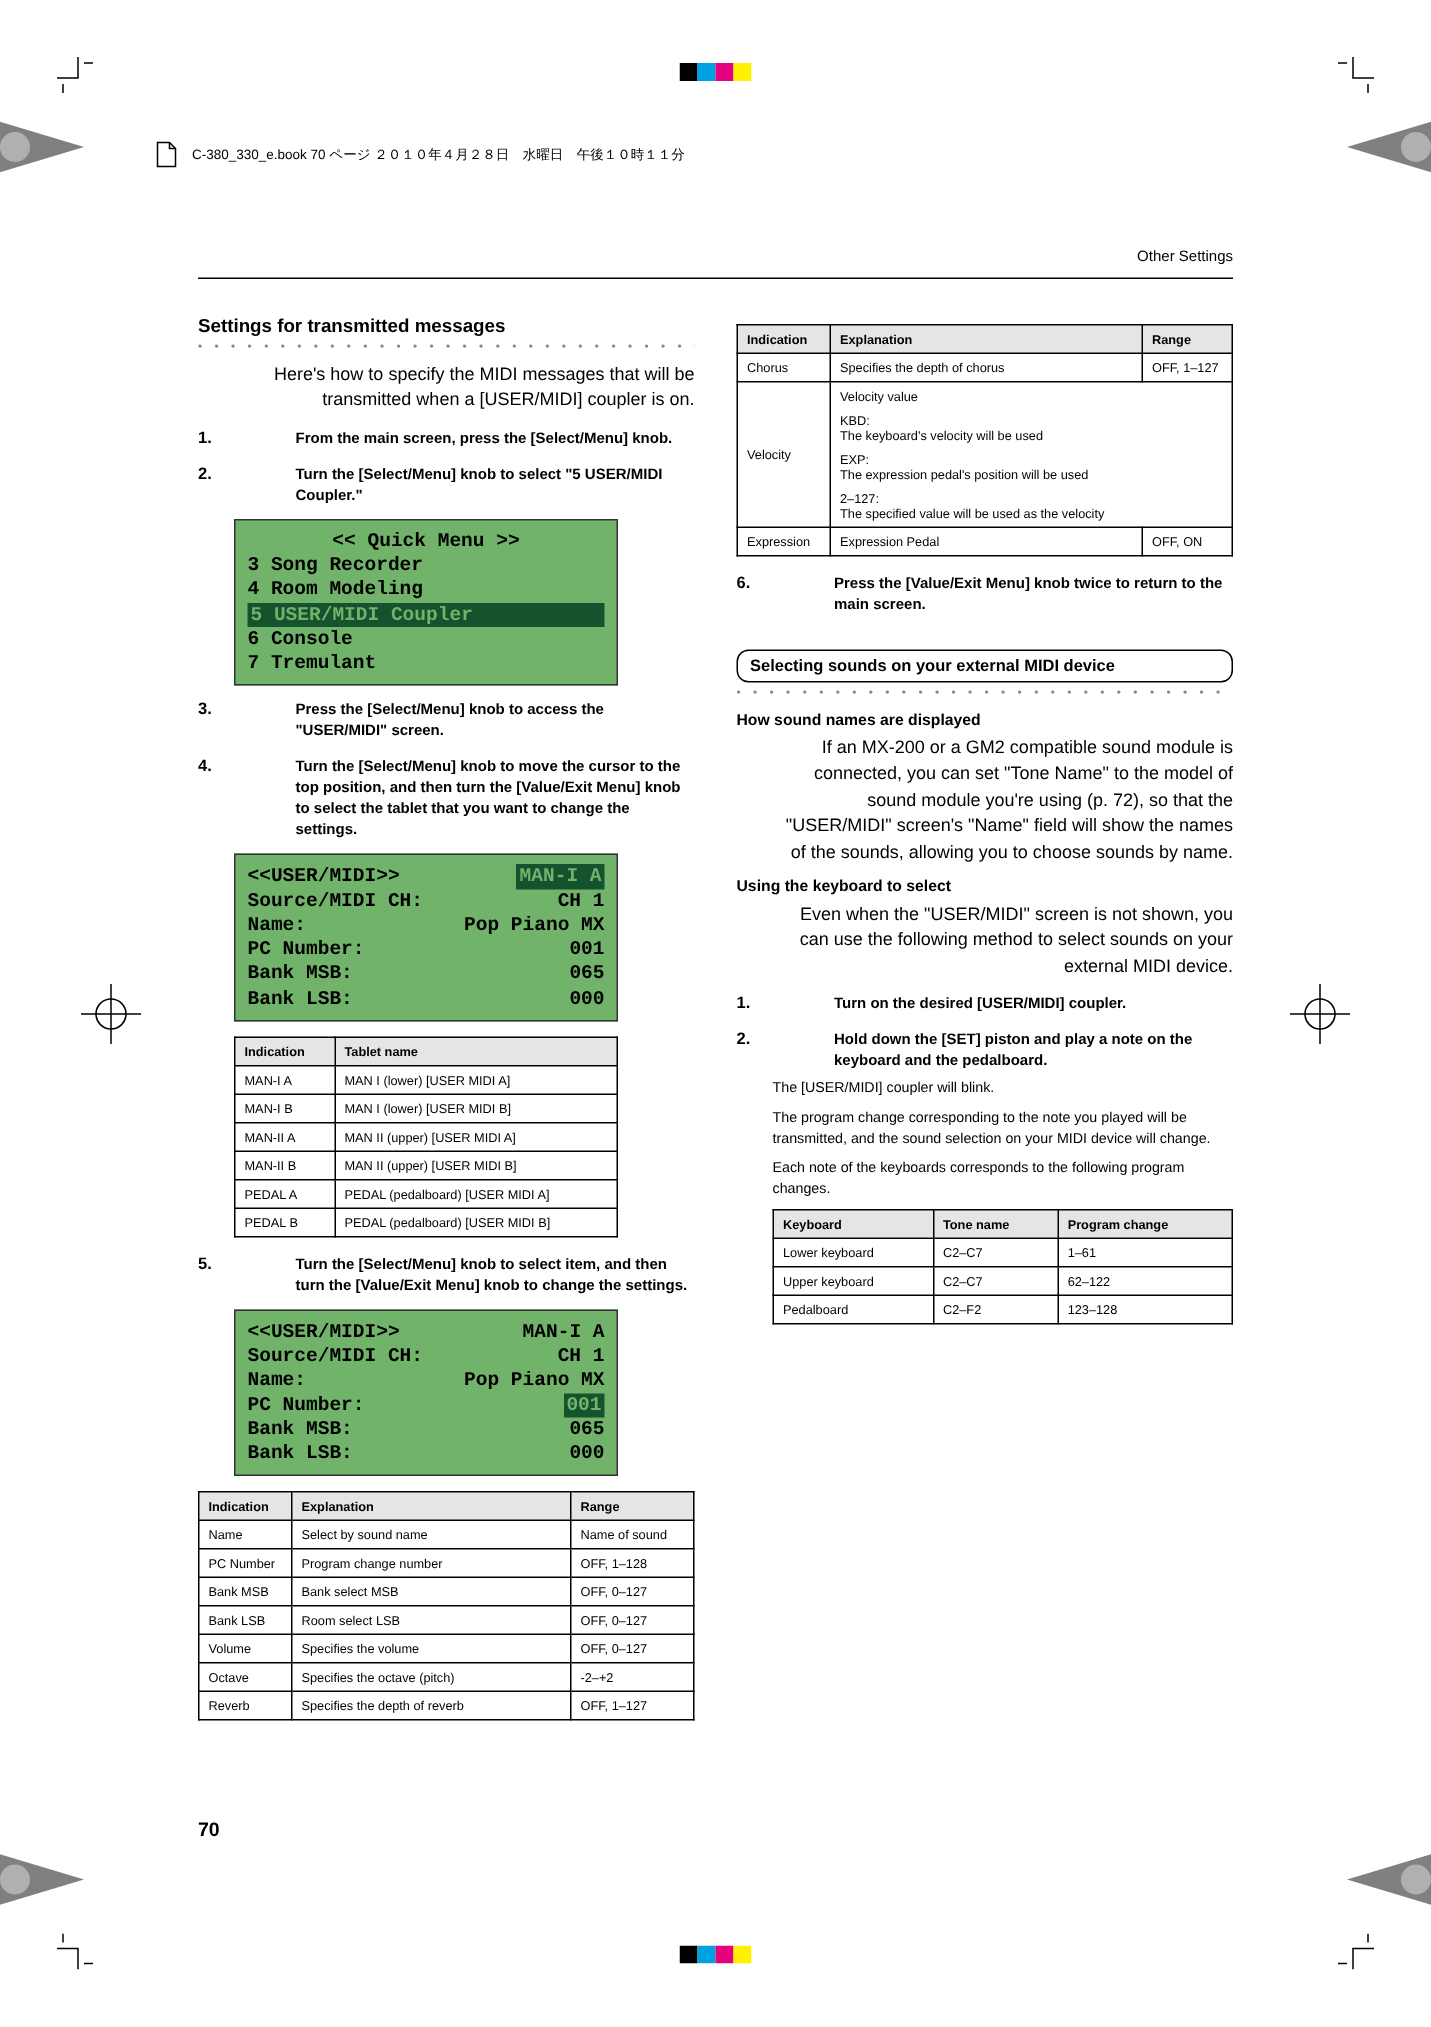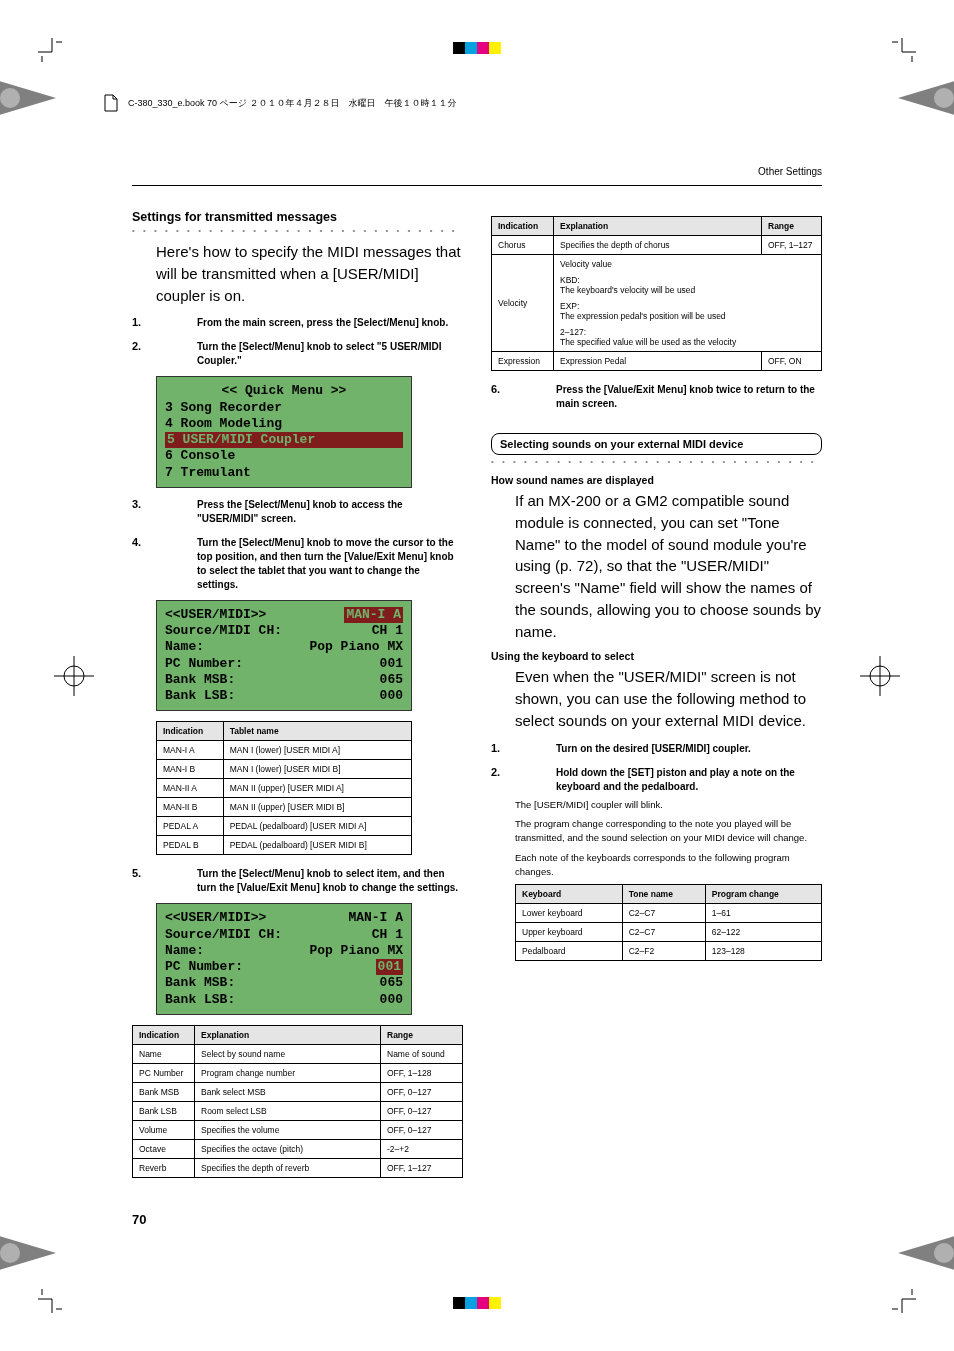--- a/index.html
+++ b/index.html
@@ -29,29 +29,29 @@
   .content { position: absolute; top: 166px; left: 132px; right: 132px; bottom: 130px; }
   .running-head { font-size: 10px; margin-bottom: 8px; text-align: right; }
   .head-rule { border: none; border-top: 1px solid #000; margin-bottom: 24px; }
 
   .cols { display: flex; gap: 28px; }
   .col { flex: 1; min-width: 0; }
 
   h3.sec { font-size: 12.5px; font-weight: bold; margin-bottom: 2px; }
   .dots { font-size: 8px; letter-spacing: 3px; color: #888; white-space: nowrap; overflow: hidden; margin-bottom: 6px; }
   .indent { margin-left: 24px; }
-  p.body { font-size: 15px; line-height: 1.45; margin-bottom: 8px; }
+  p.body { font-size: 12px; line-height: 1.45; margin-bottom: 8px; text-align: right; }
 
   .step { display: flex; gap: 10px; margin-top: 10px; margin-bottom: 4px; }
   .step .num { font-size: 11px; font-weight: bold; min-width: 14px; }
   .step .txt { font-size: 10px; font-weight: bold; line-height: 1.4; padding-left: 41px; }
   .step-sub { font-size: 9.5px; line-height: 1.45; margin-left: 24px; margin-bottom: 6px; }
 
   .lcd { font-family: "Courier New", monospace; background: #71b36a; border: 1px solid #333; padding: 6px 8px; font-size: 13px; line-height: 1.25; margin: 8px 0 10px 24px; width: 256px; font-weight: bold; }
-  .lcd .inv { background: #7f1d1d; color: #71b36a; display: inline-block; padding: 0 2px; }
+  .lcd .inv { background: #14532d; color: #71b36a; display: inline-block; padding: 0 2px; }
   .lcd .row { display: flex; justify-content: space-between; }
 
   table.data { border-collapse: collapse; width: 100%; font-size: 8.5px; margin: 6px 0 12px 0; }
   table.data th, table.data td { border: 1px solid #000; padding: 4px 6px; text-align: left; vertical-align: top; }
   table.data th { background: #e5e5e5; font-weight: bold; }
   table.data.narrow { width: 256px; margin-left: 24px; }
   .velocity-block div { margin-bottom: 6px; }
   .velocity-block div:last-child { margin-bottom: 0; }
 
   .boxed-head { border: 1px solid #000; border-radius: 8px; padding: 4px 8px; font-size: 11px; font-weight: bold; margin-bottom: 2px; }

